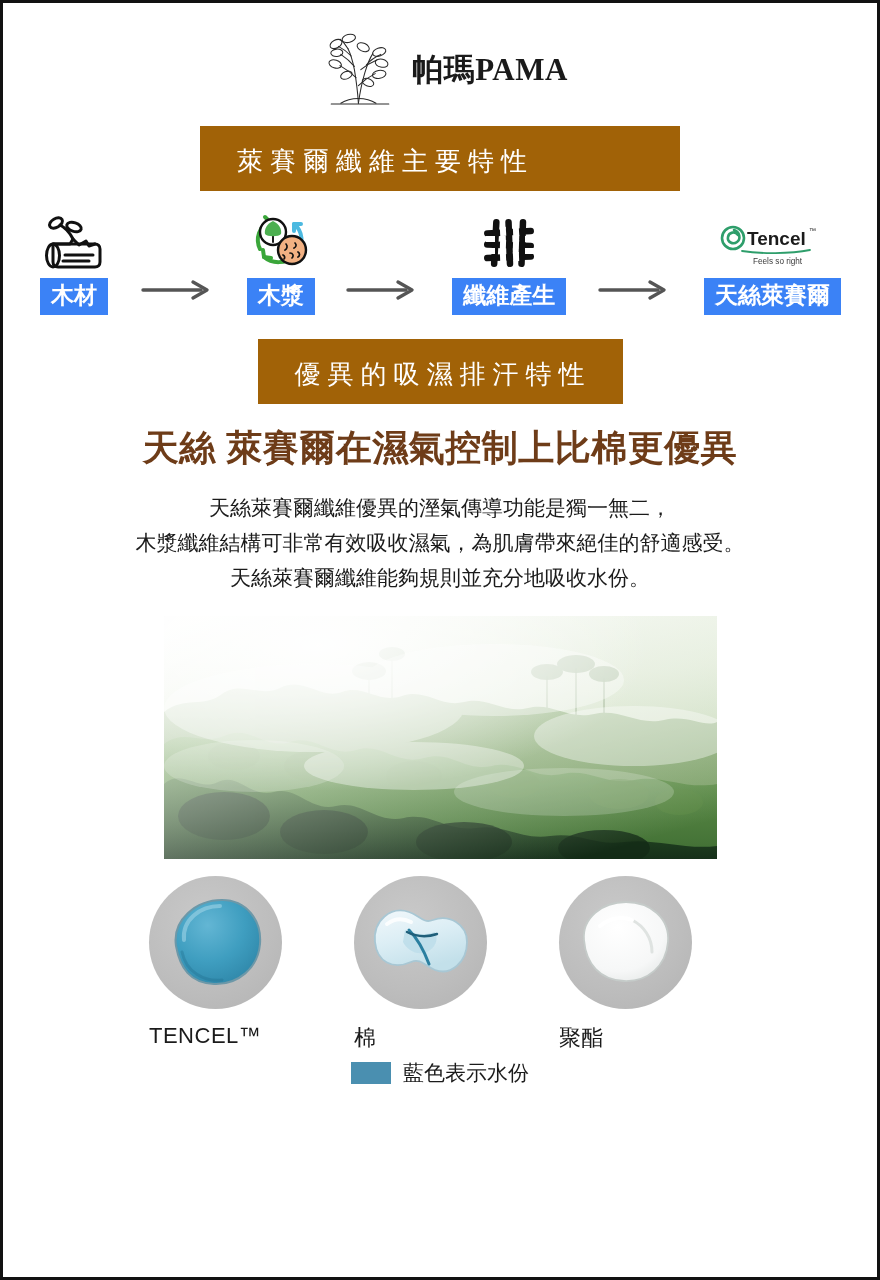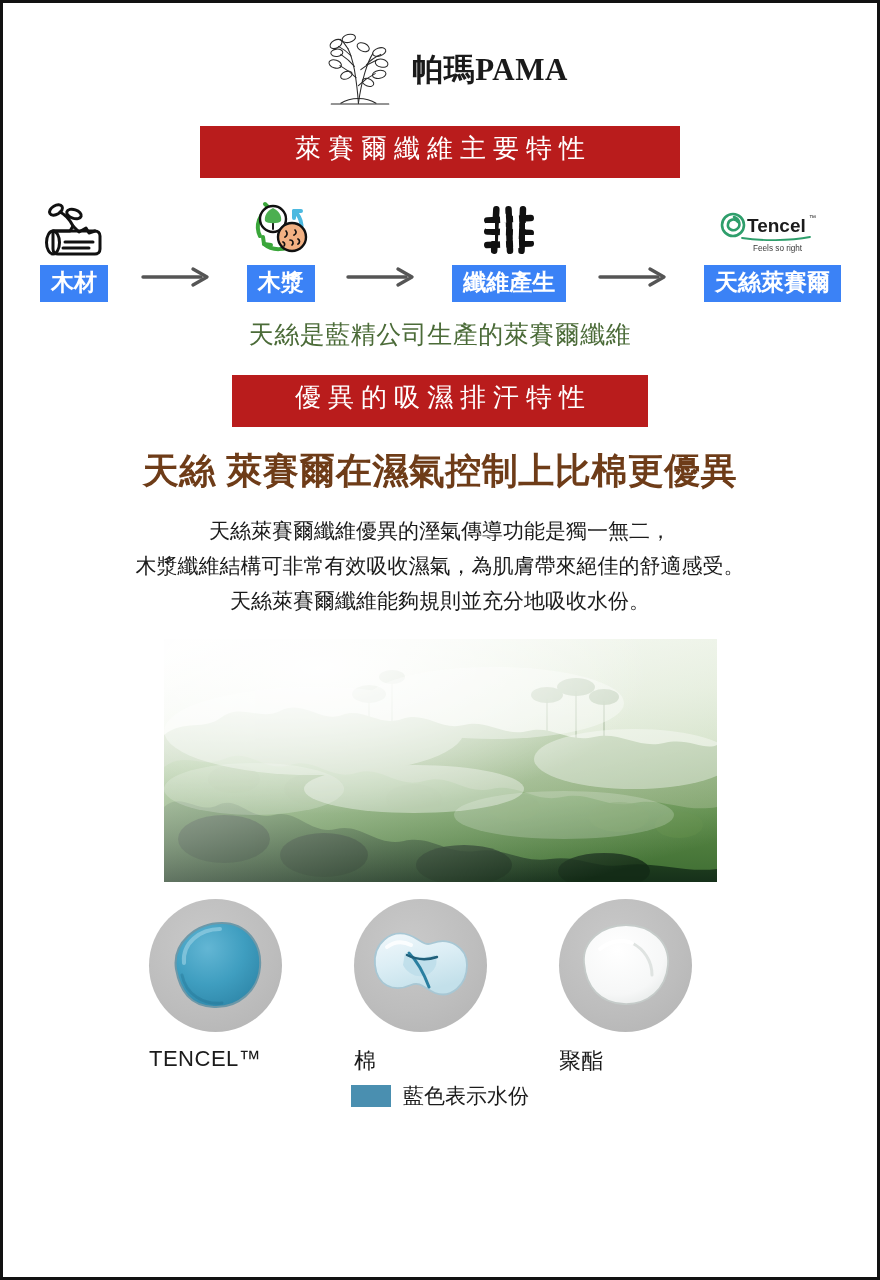--- a/index.html
+++ b/index.html
@@ -38,30 +38,30 @@
     font-size: 31px;
     font-weight: 700;
     color: #1a1a1a;
     letter-spacing: 0.5px;
     padding-bottom: 16px;
     white-space: nowrap;
   }
 
   
   .banner {
-    background: #b91c1c;
+    background: #a16207;
     color: #ffffff;
-    text-align: center;
+    text-align: left;
     font-size: 26px;
     letter-spacing: 7px;
-    padding: 5px 30px 12px 37px;
+    padding: 18px 30px 12px 37px;
     font-weight: 400;
   }
   .banner-1 { width: 480px; margin-top: 19px; }
-  .banner-2 { width: 416px; margin-top: 24px; }
+  .banner-2 { width: 365px; margin-top: 24px; }
 
   
   .flow {
     margin-top: 18px;
     width: 830px;
     display: flex;
     align-items: flex-end;
     justify-content: space-between;
     padding: 0 14px;
   }
@@ -317,21 +317,20 @@
             <path d="M22 28 C40 31 70 31 90 27" fill="none" stroke="#2e9e6b" stroke-width="1.8" stroke-linecap="round"></path>
             <text x="33" y="41" font-family="Liberation Sans, sans-serif" font-size="8.2" fill="#3a3a3a">Feels so right</text>
           </g>
         </svg>
       </div>
       <div class="flow-label">天絲萊賽爾</div>
     </div>
 
   </div>
 
-  <div class="green-line">天絲是藍精公司生產的萊賽爾纖維</div>
 
 
   <div class="banner banner-2">優異的吸濕排汗特性</div>
 
   <div class="headline">天絲 萊賽爾在濕氣控制上比棉更優異</div>
 
   <div class="body-text-2">
     <div>天絲萊賽爾纖維優異的溼氣傳導功能是獨一無二，</div>
     <div>木漿纖維結構可非常有效吸收濕氣，為肌膚帶來絕佳的舒適感受。</div>
     <div>天絲萊賽爾纖維能夠規則並充分地吸收水份。</div>

